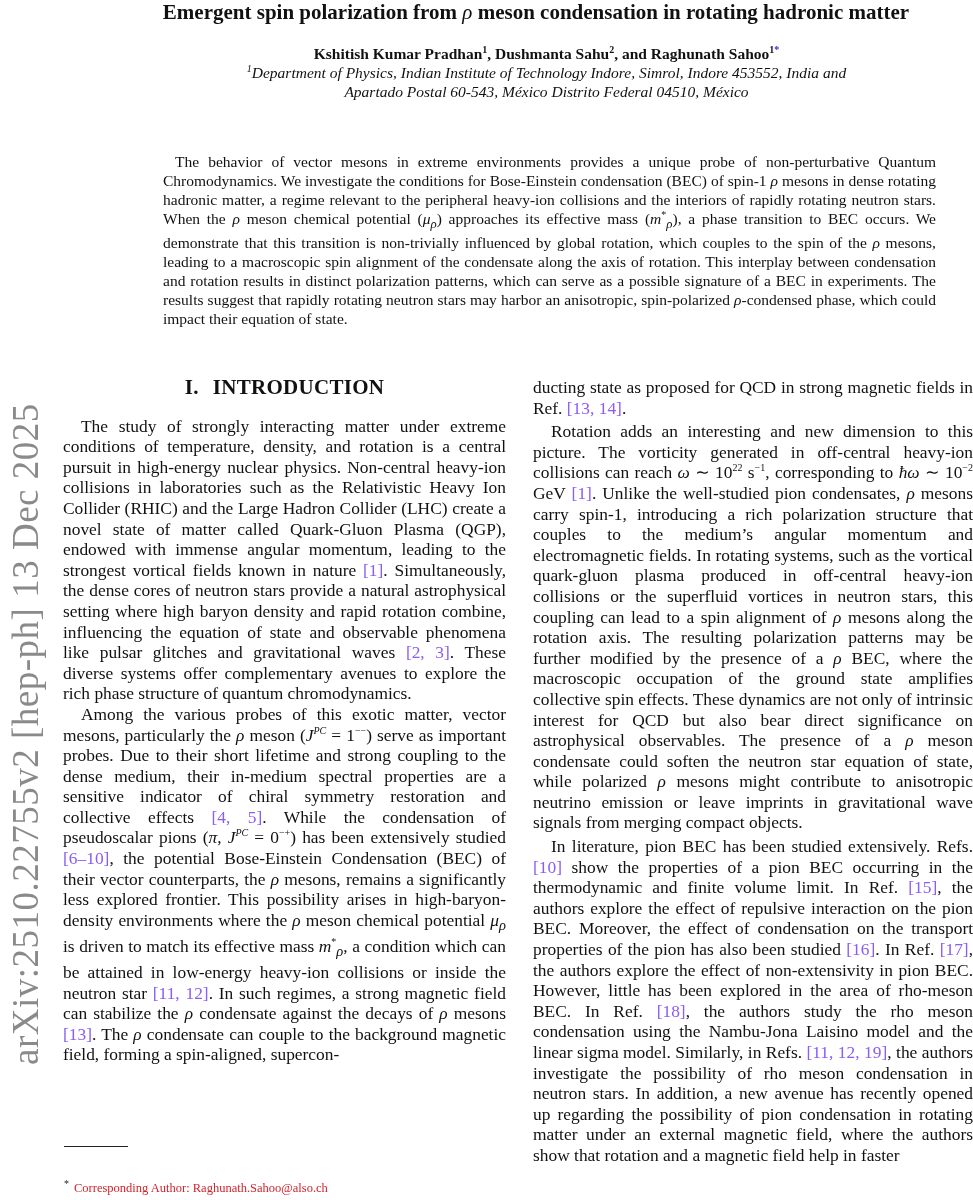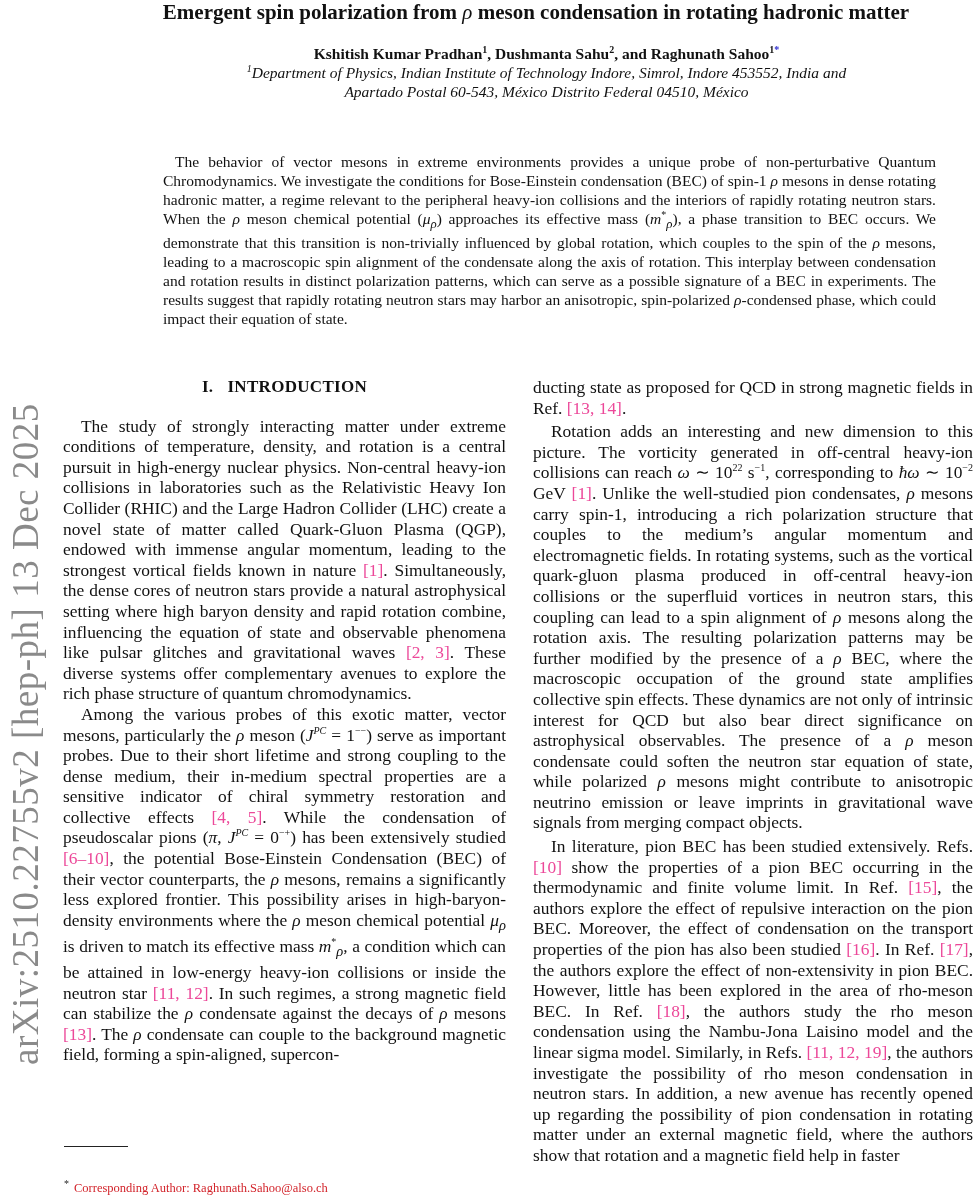--- a/index.html
+++ b/index.html
@@ -28,25 +28,25 @@
 
   .abstract {
     position: absolute; left: 163px; width: 773px; top: 132px;
     font-family: "Liberation Serif", serif; font-size: 15.5px; line-height: 19px; text-align: justify; margin-top: 20px;
   }
   .abstract p { text-indent: 12px; }
 
   .col { position: absolute; font-family: "Liberation Serif", serif; font-size: 17.4px; line-height: 20.6px; text-align: justify; hyphens: manual; color: #111; }
   .col-left { left: 63px; width: 443px; top: 377px; }
   .col-right { left: 533px; width: 440px; top: 377px; }
-  .section-heading { text-align: center; font-weight: bold; font-size: 17px; letter-spacing: 0.3px; margin-top: 0; margin-bottom: 18px; }
+  .section-heading { text-align: center; font-weight: bold; font-size: 21px; letter-spacing: 0.3px; margin-top: 0; margin-bottom: 18px; }
   .section-heading .num { margin-right: 14px; }
   .col p { text-indent: 18px; }
   .col p.noindent { text-indent: 0; }
-  .cite { color: #ec4899; }
+  .cite { color: #8b5cf6; }
   .mi { font-style: italic; }
   .para-gap { margin-top: 3px; }
 
   .footnote-rule { position: absolute; left: 64px; top: 1146px; width: 64px; border-top: 1px solid #222; }
   .footnote { position: absolute; left: 64px; top: 1178px; font-family: "Liberation Serif", serif; font-size: 12.5px; color: #d2232a; }
   .footnote .mark { color: #222; margin-right: 5px; font-size: 10px; vertical-align: super; }
 </style>
 </head>
 <body>
 

